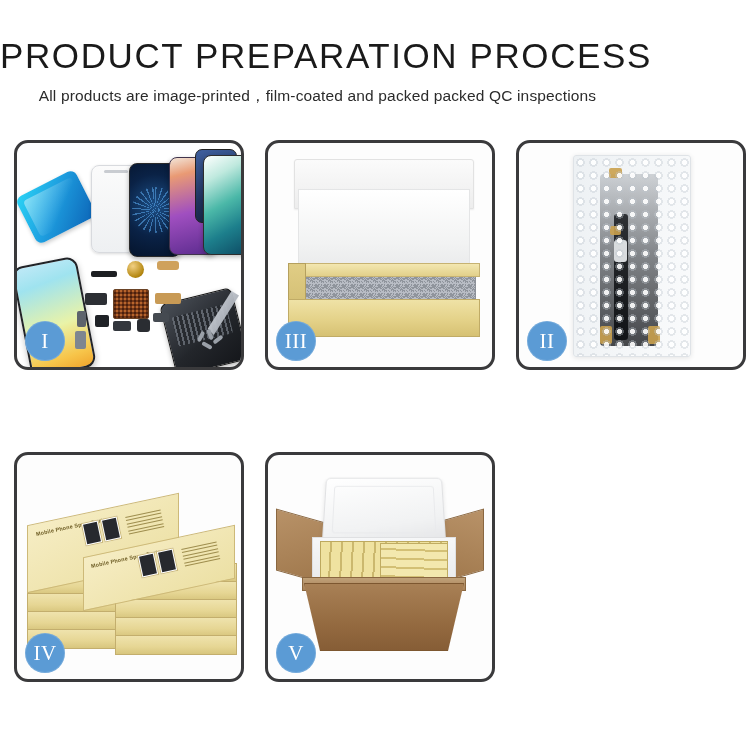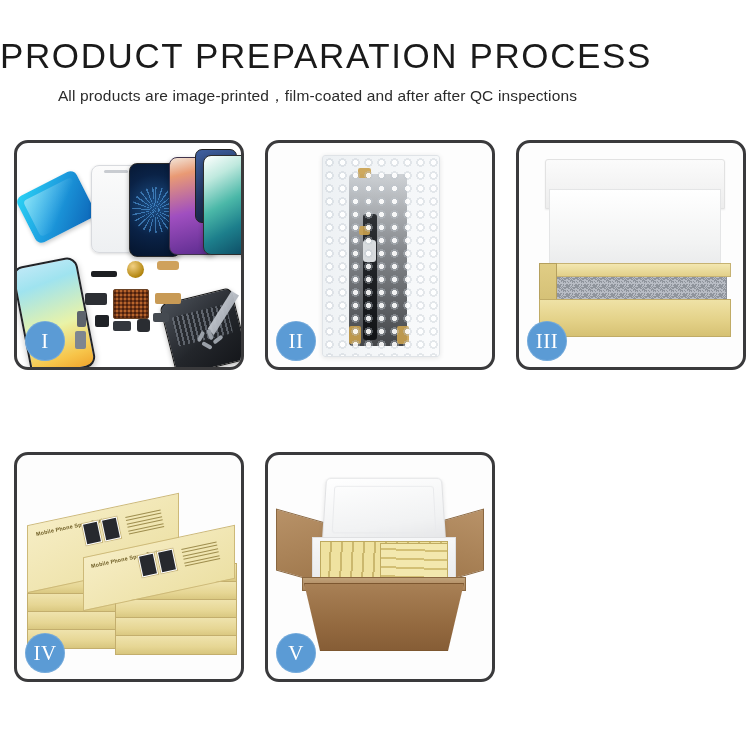--- a/index.html
+++ b/index.html
@@ -377,21 +377,21 @@
     background:rgba(90,66,40,.5);
   }
 </style>
 </head>
 <body>
 
 <div class="page">
 
   <div class="header">
     <div class="title">PRODUCT PREPARATION PROCESS</div>
-    <div class="subtitle">All products are image-printed，film-coated and after after QC inspections</div>
+    <div class="subtitle">All products are image-printed，film-coated and packed packed QC inspections</div>
   </div>
 
   <div class="grid">
 
     <div class="panel p1">
       <div class="stage">
         <div class="ph ph-blue"></div>
         <div class="ph ph-glass"></div>
         <div class="ph ph-dark"></div>
         <div class="ph ph-purple"></div>
@@ -415,46 +415,46 @@
         <div class="screws">
           <span></span>
             <span></span>
             <span></span>
             <span></span>
         </div>
       </div>
       <div class="badge">I</div>
     </div>
 
+    <div class="panel p3">
+      <div class="stage">
+        <div class="lid"></div>
+        <div class="foam"></div>
+        <div class="inner"></div>
+        <div class="boxrim"></div>
+        <div class="boxside"></div>
+        <div class="boxfront"></div>
+      </div>
+      <div class="badge">III</div>
+    </div>
+
     <div class="panel p2">
       <div class="stage">
         <div class="bag">
           <div class="item"></div>
           <div class="flexcbl"></div>
           <div class="wht"></div>
           <span class="gold g1"></span>
           <span class="gold g2"></span>
           <span class="gold g3"></span>
           <span class="gold g4"></span>
           <div class="bubbles"></div>
         </div>
       </div>
       <div class="badge">II</div>
-    </div>
-
-    <div class="panel p3">
-      <div class="stage">
-        <div class="lid"></div>
-        <div class="foam"></div>
-        <div class="inner"></div>
-        <div class="boxrim"></div>
-        <div class="boxside"></div>
-        <div class="boxfront"></div>
-      </div>
-      <div class="badge">III</div>
     </div>
 
     <div class="panel p4">
       <div class="stage">
         <div class="stack">
           <div class="kbox s1"></div>
           <div class="kbox s2"></div>
           <div class="kbox s3"></div>
           <div class="kbox s4"></div>
           <div class="kbox r1"></div>

